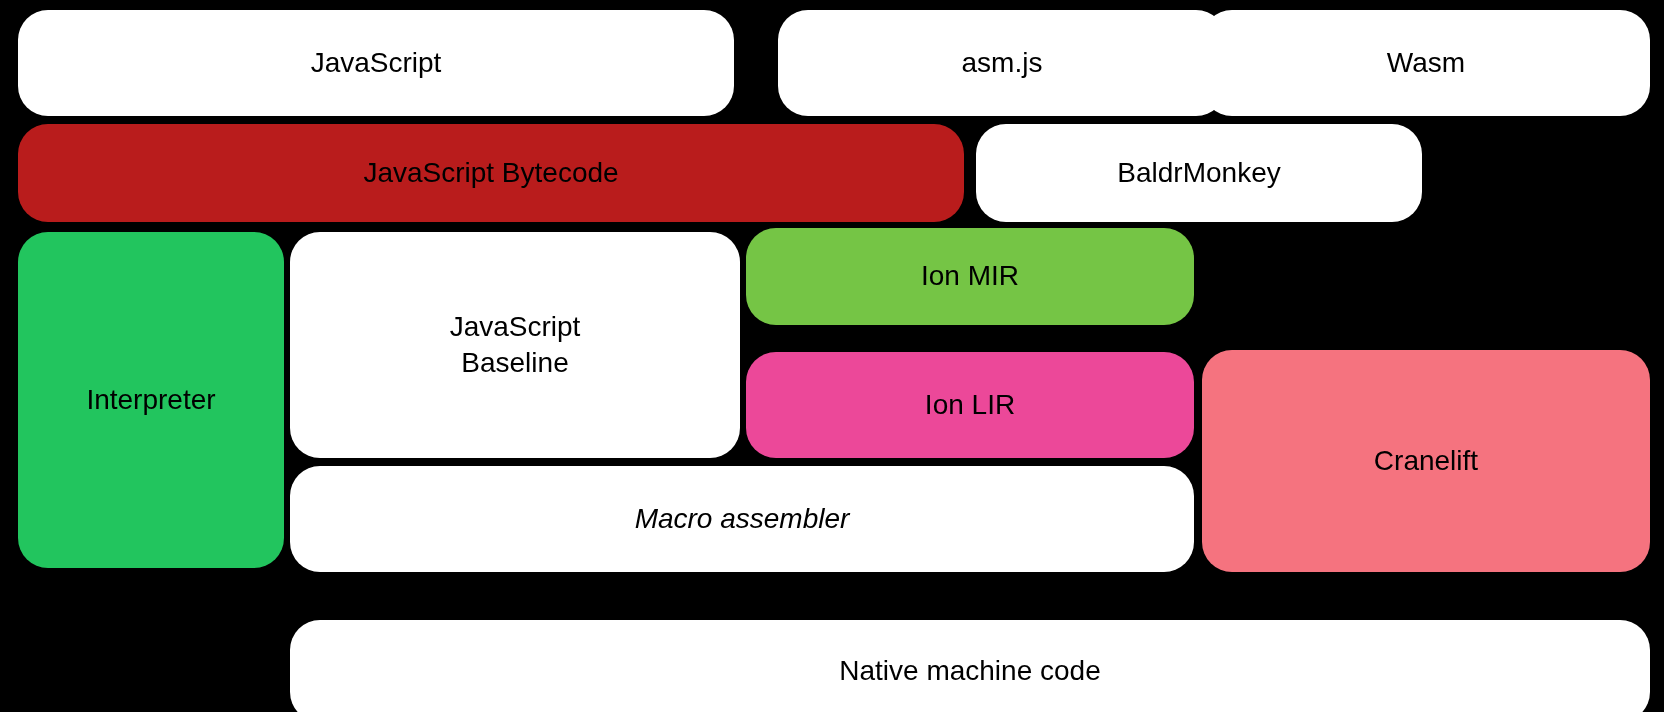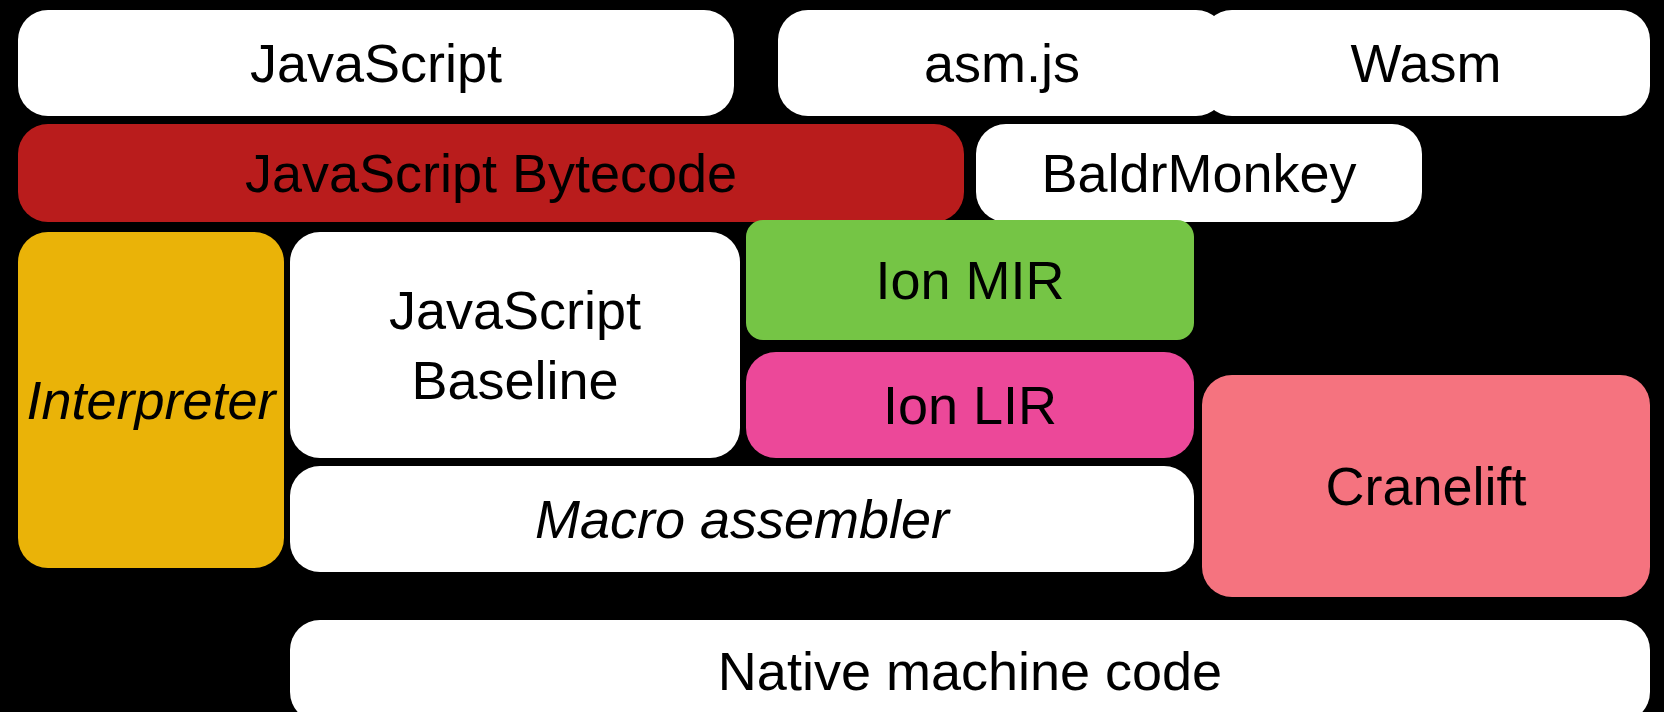--- a/index.html
+++ b/index.html
@@ -13,45 +13,45 @@
     height: 712px;
     background: #000000;
     overflow: hidden;
     font-family: "Liberation Sans", sans-serif;
   }
   .node {
     position: absolute;
     border-radius: 30px;
     background: #ffffff;
     color: #000000;
-    font-size: 54px;
+    font-size: 28px;
     line-height: 1.3;
     display: flex;
     align-items: center;
     justify-content: center;
     text-align: center;
     white-space: nowrap;
   }
   .fill-gray  { background: #e9e9e9; }
   .fill-green { background: #75c545; }
-  .fill-pink  { background: #f5737f; margin-top: 25px; }
+  .fill-pink  { background: #f5737f; }
 
   
   #node-javascript { left: 18px;   top: 10px;  width: 716px;  height: 106px; }
   #node-asmjs      { left: 746px;  top: 10px;  width: 448px;  height: 106px; }
   #node-wasm       { left: 1202px; top: 10px;  width: 448px;  height: 106px; }
 
   
   #node-bytecode    { left: 18px;  top: 124px; width: 946px;  height: 98px; }
   #node-baldrmonkey { left: 976px; top: 124px; width: 446px;  height: 98px; }
 
   
   #node-interpreter { left: 18px;   top: 232px; width: 266px; height: 336px; }
   #node-baseline    { left: 290px;  top: 232px; width: 450px; height: 226px; }
-  #node-ion-mir     { left: 746px;  top: 220px; width: 448px; height: 120px; border-radius: 17px; }
+  #node-ion-mir     { left: 746px;  top: 228px; width: 448px; height: 97px; }
   #node-ion-lir     { left: 746px;  top: 352px; width: 448px; height: 106px; }
   #node-cranelift   { left: 1202px; top: 350px; width: 448px; height: 222px; }
 
   
   #node-macro-assembler     { left: 290px; top: 466px; width: 904px;  height: 106px; }
   #node-native-machine-code { left: 290px; top: 580px; width: 1360px; height: 102px; margin-top: 40px; }
 
   .two-line { flex-direction: column; }
   .two-line span { display: block; }
 </style>
@@ -60,21 +60,21 @@
 
 <div id="canvas">
 
   <div class="node" id="node-javascript" style="background: rgb(255, 255, 255);">JavaScript</div>
   <div class="node" id="node-asmjs" style="background: rgb(255, 255, 255); margin-left: 32px;">asm.js</div>
   <div class="node" id="node-wasm" style="background: rgb(255, 255, 255);">Wasm</div>
 
   <div class="node" id="node-bytecode" style="background: #b91c1c;">JavaScript Bytecode</div>
   <div class="node" id="node-baldrmonkey" style="background: rgb(255, 255, 255);">BaldrMonkey</div>
 
-  <div class="node fill-gray" id="node-interpreter" style="background: #eab308; font-style: italic;">Interpreter</div>
+  <div class="node fill-gray" id="node-interpreter" style="background: #22c55e;">Interpreter</div>
 
   <div class="node two-line" id="node-baseline" style="background: rgb(255, 255, 255);">
     <span>JavaScript</span>
     <span>Baseline</span>
   </div>
 
   <div class="node fill-green" id="node-ion-mir" style="background: rgb(117, 197, 69);">Ion MIR</div>
   <div class="node fill-green" id="node-ion-lir" style="background: #ec4899;">Ion LIR</div>
 
   <div class="node fill-pink" id="node-cranelift" style="background: rgb(245, 115, 127);">Cranelift</div>

